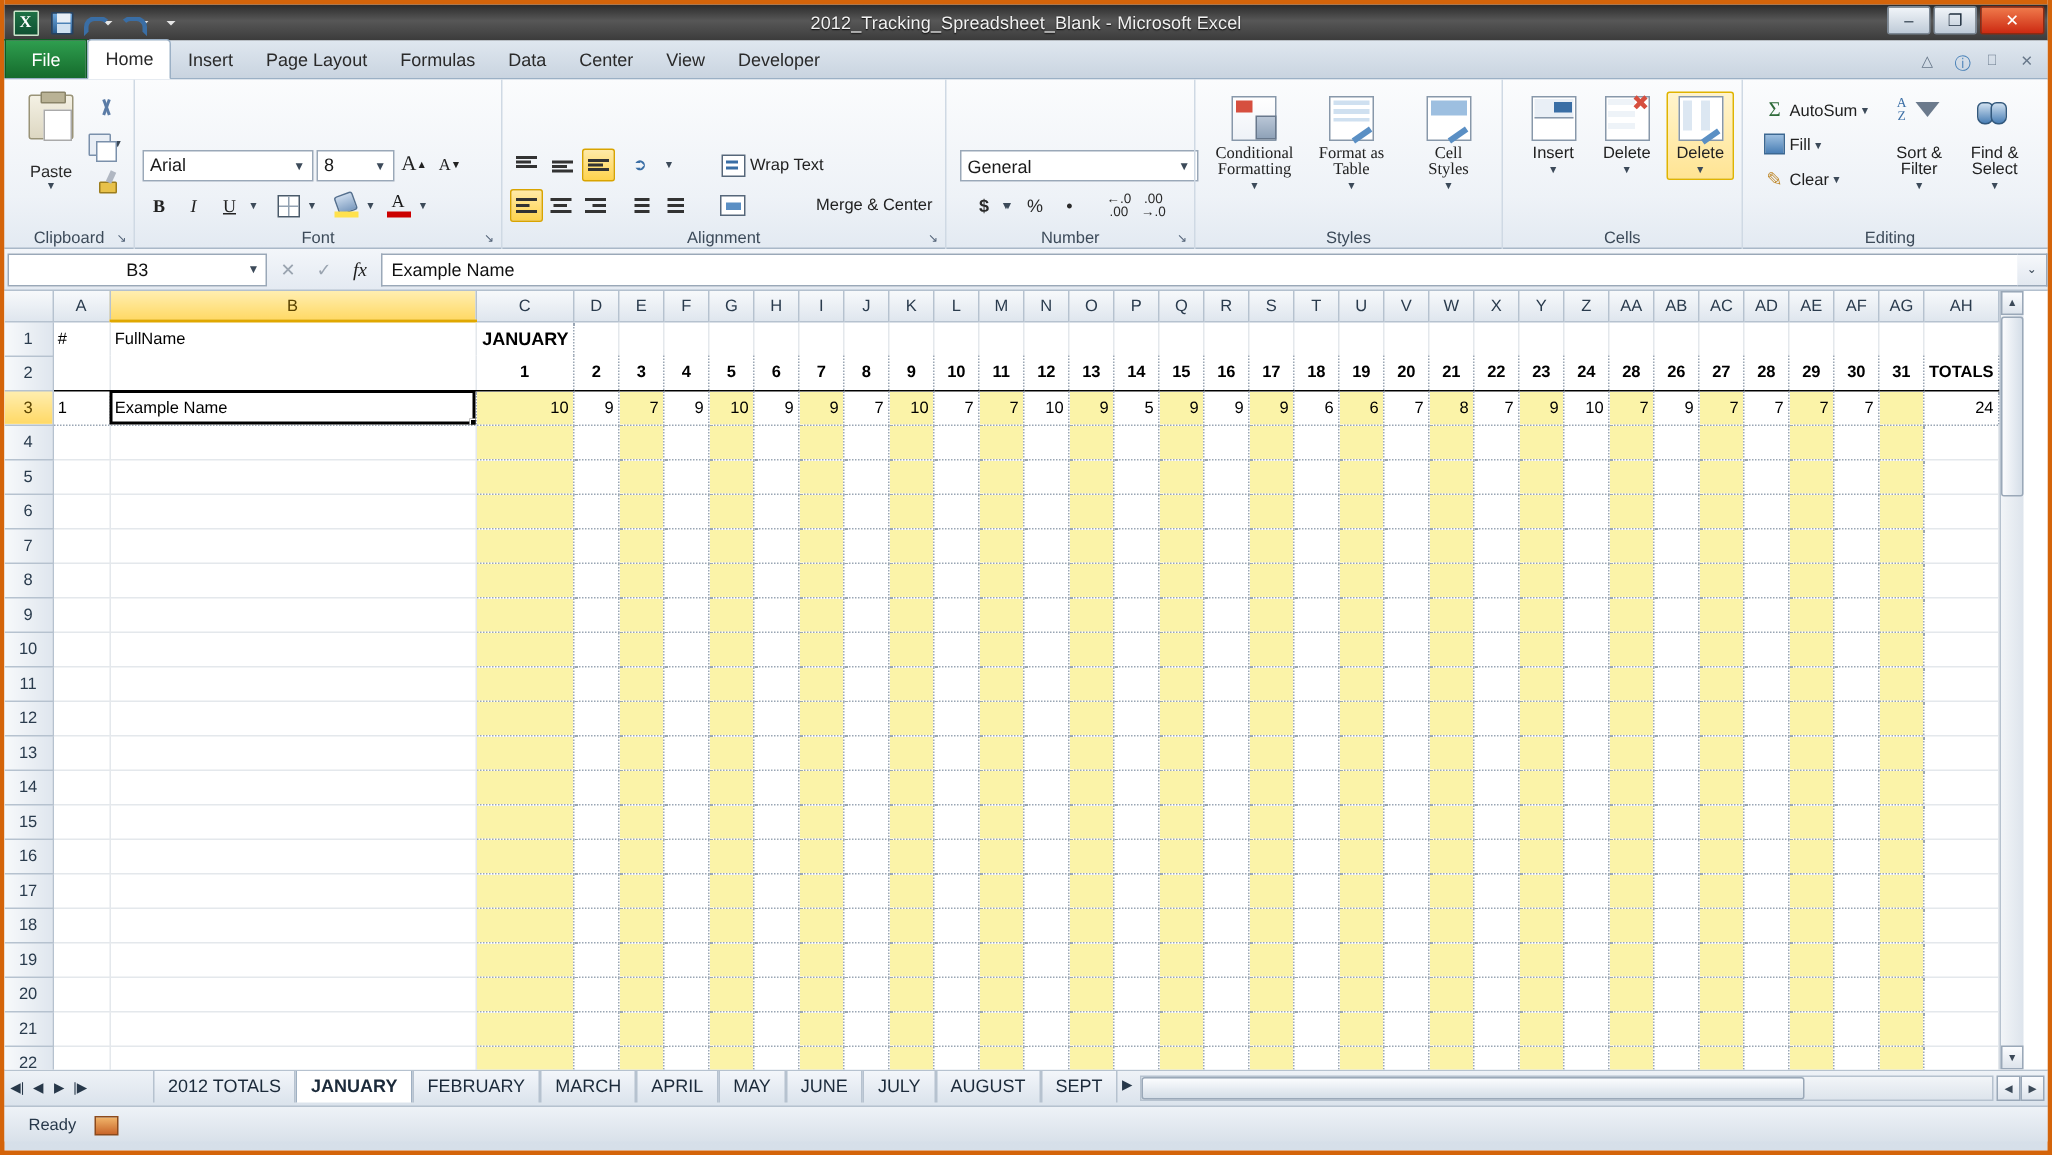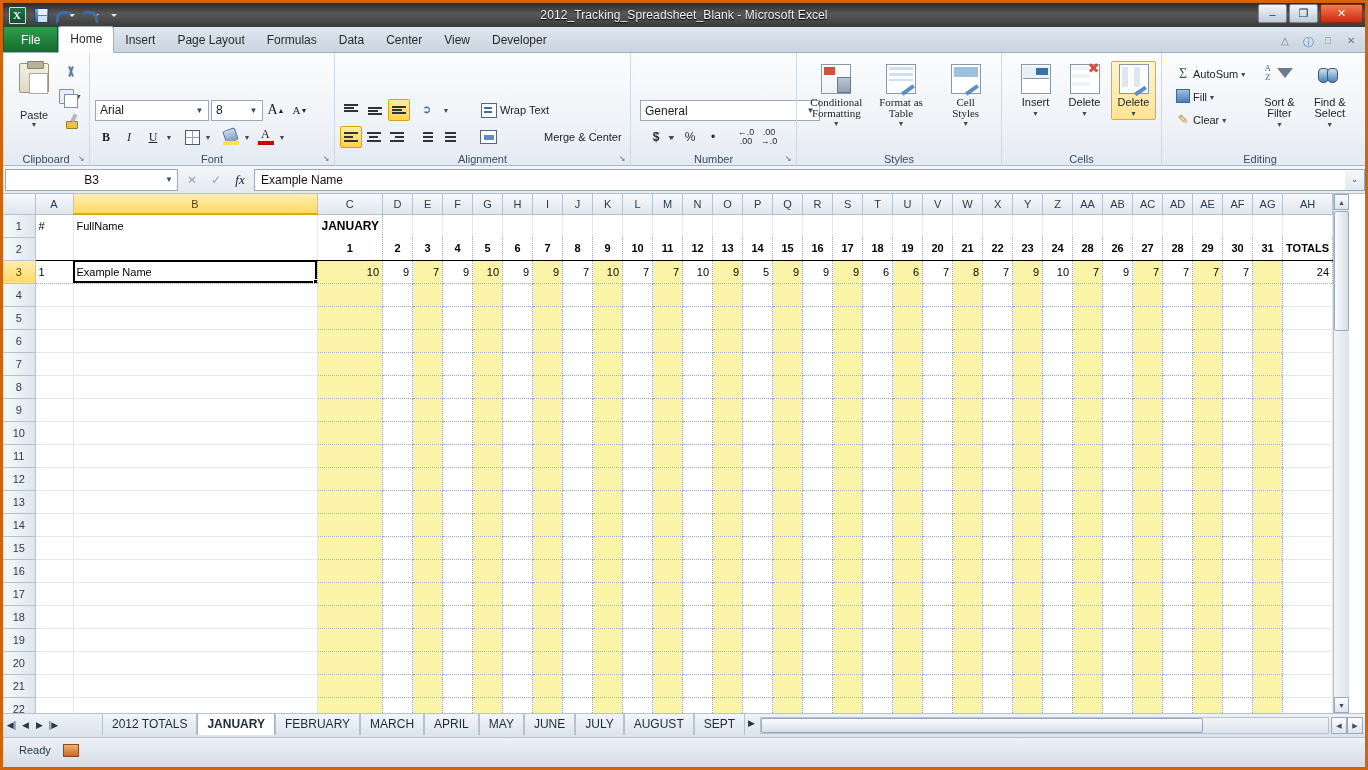--- a/index.html
+++ b/index.html
@@ -531,21 +531,21 @@
           </div>
         </div>
       </div>
       <div class="group-label">Alignment</div>
       <div class="grp-dialog">↘</div>
     </div>
 
     <div class="group" style="width:166px;">
       <div class="grp-body" style="flex-direction:column;">
         <div class="row1" style="padding-left:4px;">
-          <div class="fld" style="width:180px;">
+          <div class="fld" style="width:159px;">
             <span>General</span>
             <span class="dd">▼</span>
           </div>
         </div>
         <div class="row2" style="padding-left:8px;">
           <div class="btn-wide">
             <div class="btn-sq">
                 <span class="ico-currency">$</span>
               </div>
               <span class="caret">▼</span>

